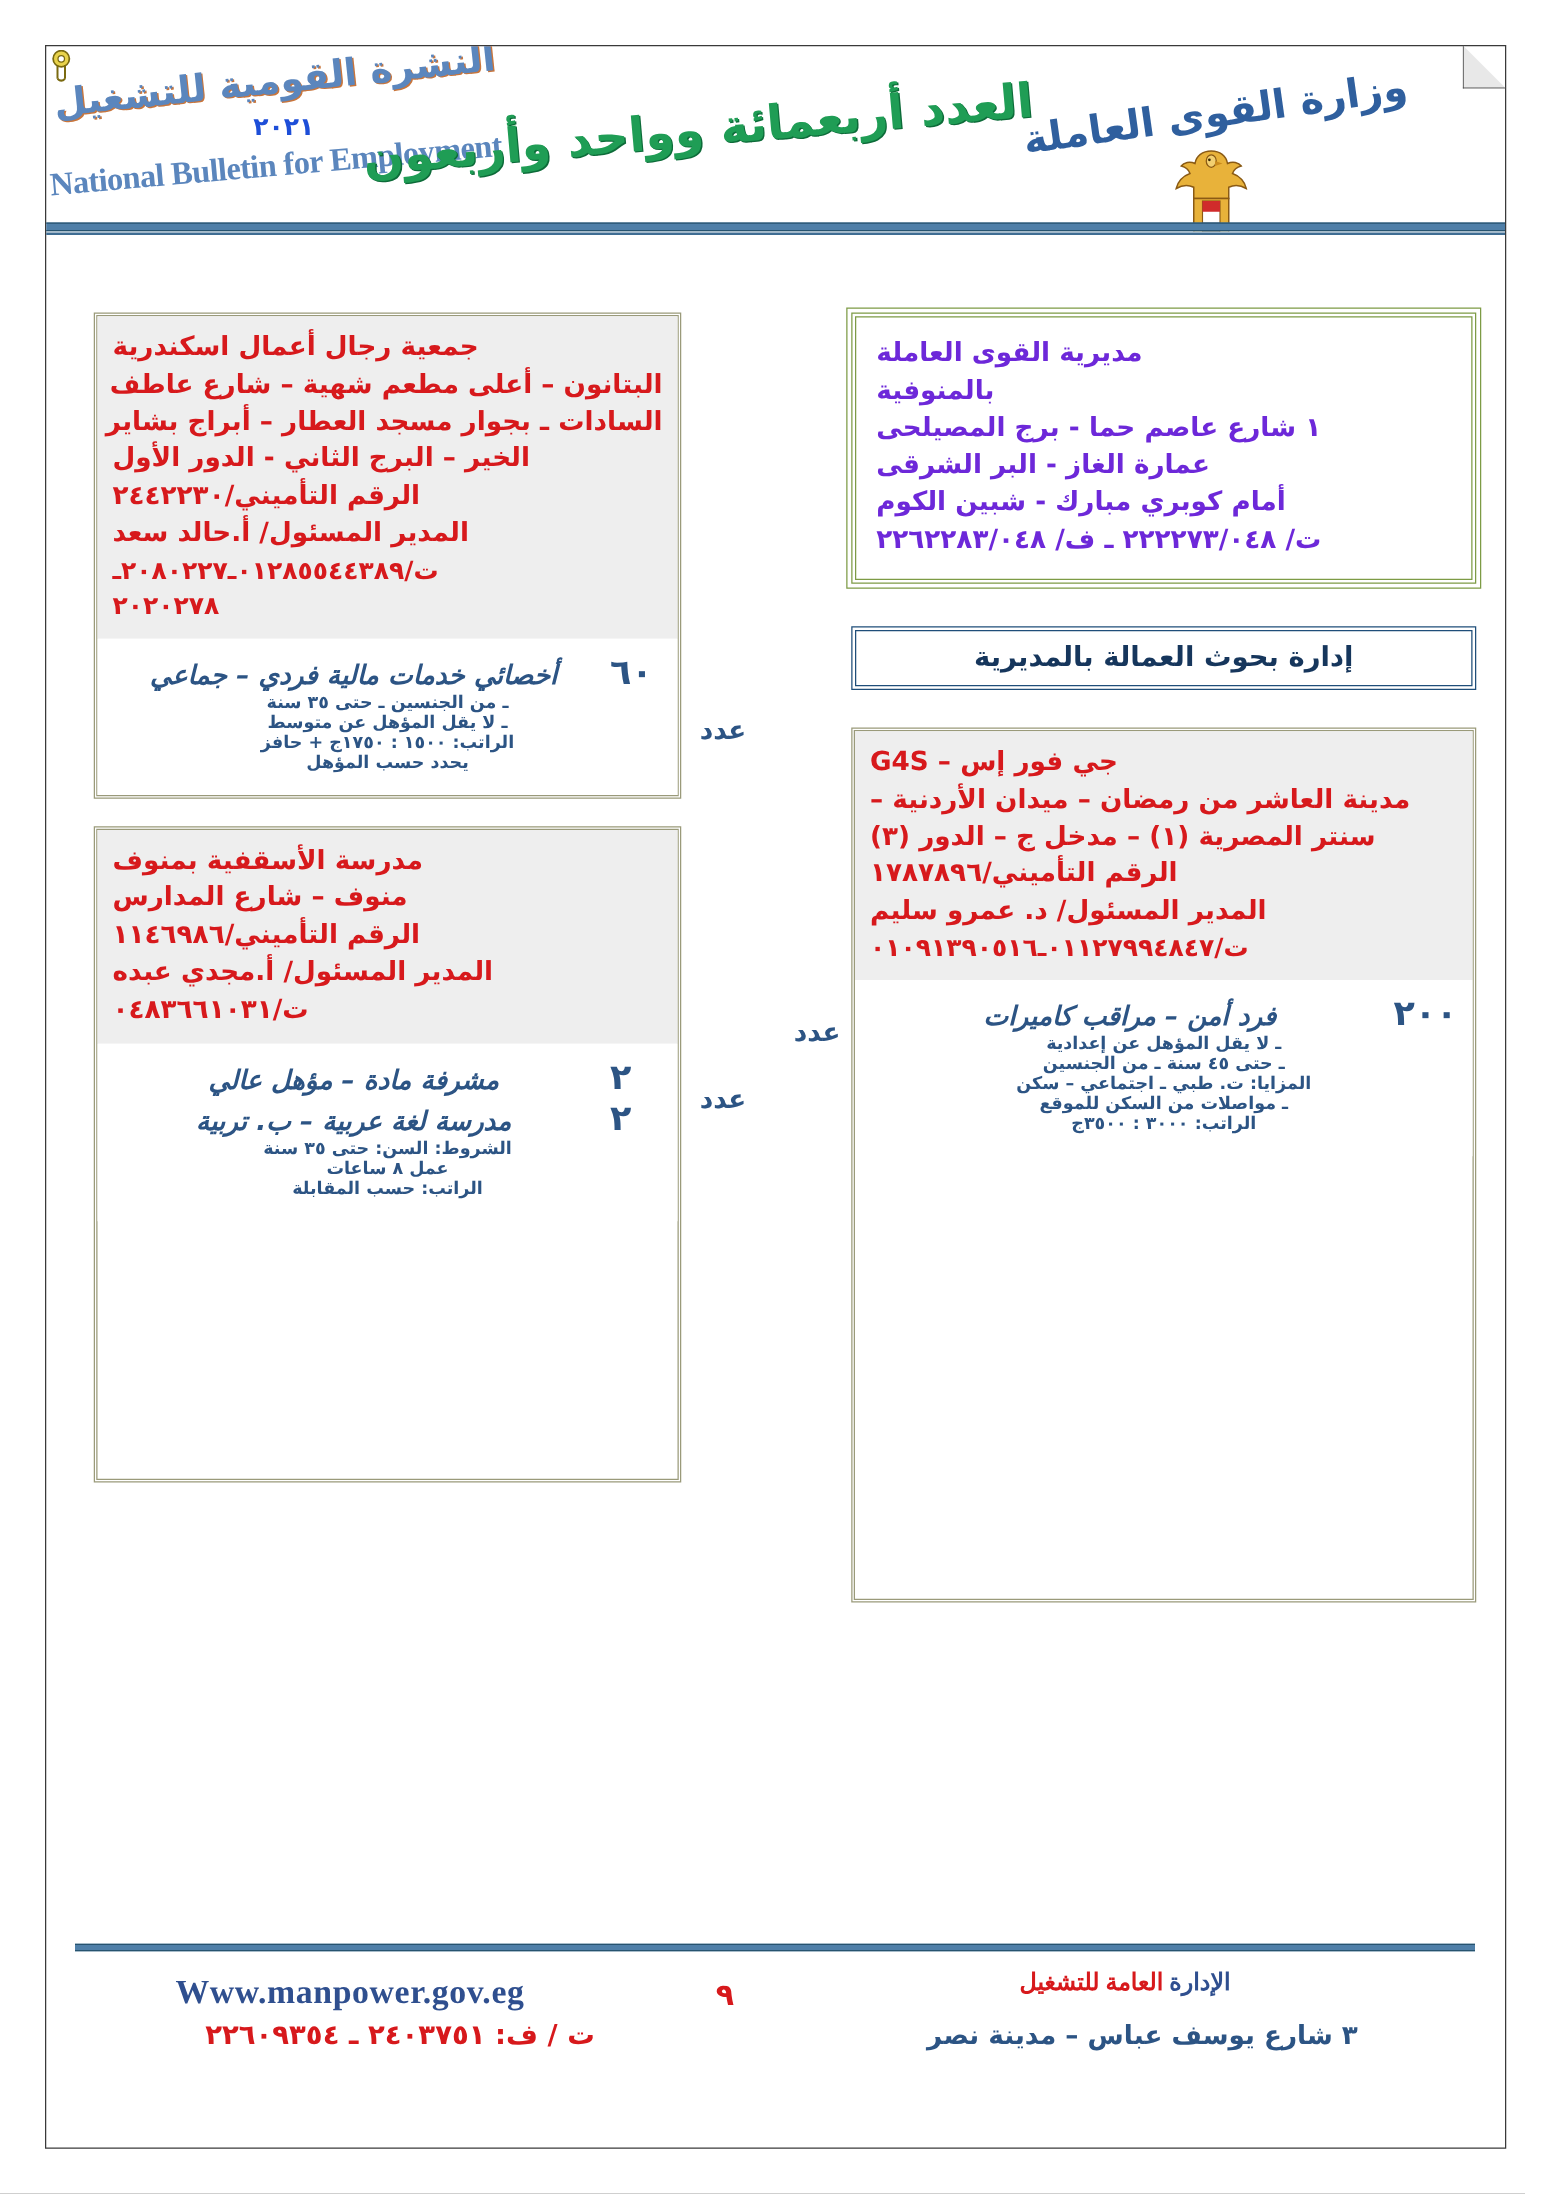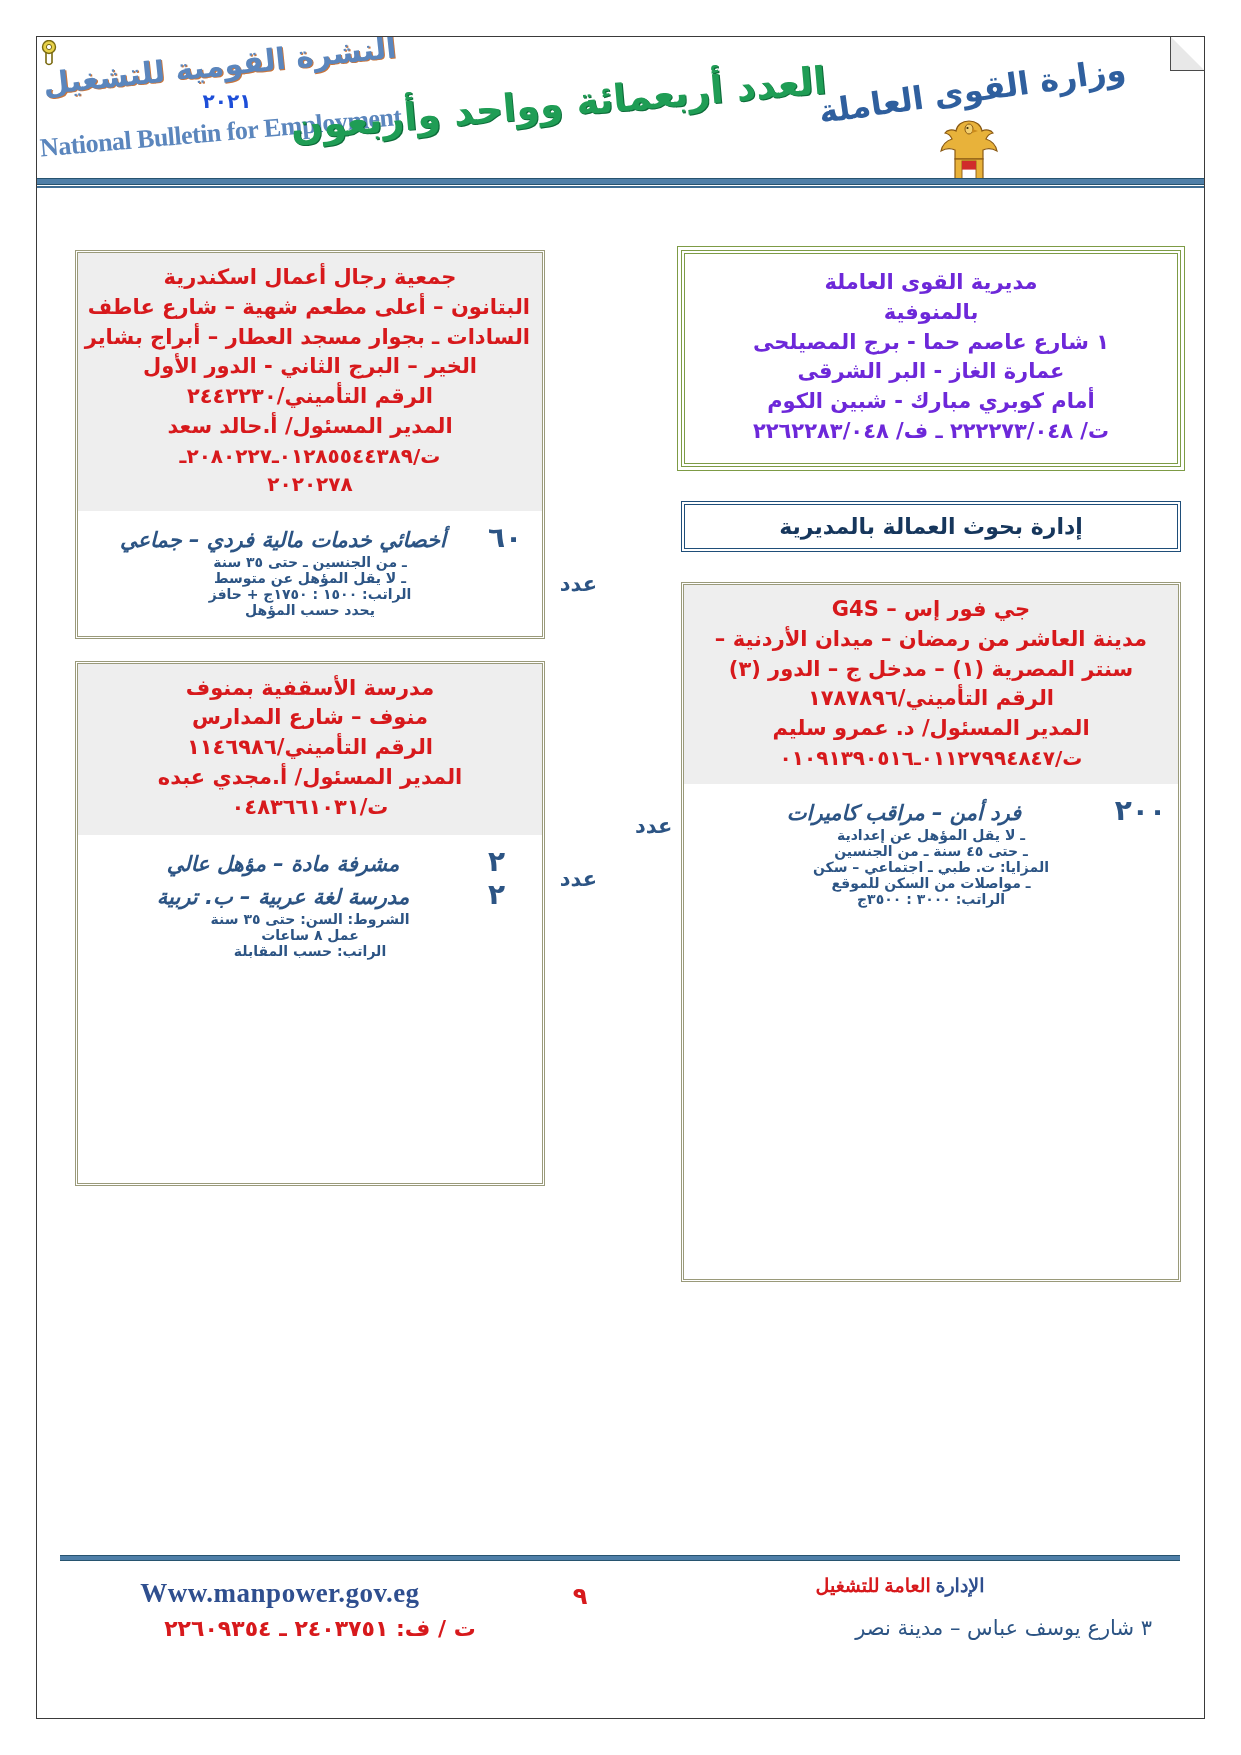--- a/index.html
+++ b/index.html
@@ -132,21 +132,21 @@
   .card .head{
     background:#eeeeee;
     padding:10px 12px 12px 12px;
   }
   .card .body{
     background:#ffffff;
     padding:10px 12px 18px 12px;
   }
   .ln{
     direction:rtl;
-    text-align:center;
+    text-align:left;
     font-family:"DejaVu Sans",sans-serif;
     font-weight:bold;
     line-height:1.42;
     white-space:nowrap;
   }
   .red{color:#d7191c;font-size:21px;}
   .red-s{color:#d7191c;font-size:20px;}
   .orange{color:#6d28d9;font-size:21px;}
 
   
@@ -238,23 +238,23 @@
     font-weight:bold;font-size:24px;color:#d7191c;
   }
   .foot-dept{
     position:absolute;right:20px;top:6px;width:520px;
     direction:rtl;text-align:center;white-space:nowrap;
     font-family:Liberation Serif, serif;font-weight:bold;font-size:19px;
   }
   .foot-dept .w1{color:#2f4f8f;}
   .foot-dept .w2{color:#d7191c;}
   .foot-addr{
-    position:absolute;right:28px;top:48px;width:520px;
-    direction:rtl;text-align:right;white-space:nowrap;
-    font-family:"DejaVu Sans",sans-serif;font-weight:normal;font-size:21px;color:#2c5484;
+    position:absolute;right:6px;top:48px;width:520px;
+    direction:rtl;text-align:center;white-space:nowrap;
+    font-family:"DejaVu Sans",sans-serif;font-weight:bold;font-size:21px;color:#2c5484;
   }
 </style>
 </head>
 <body>
 
 <div class="page">
 
   <div class="page-frame">
     <div class="fold"></div>
   </div>

